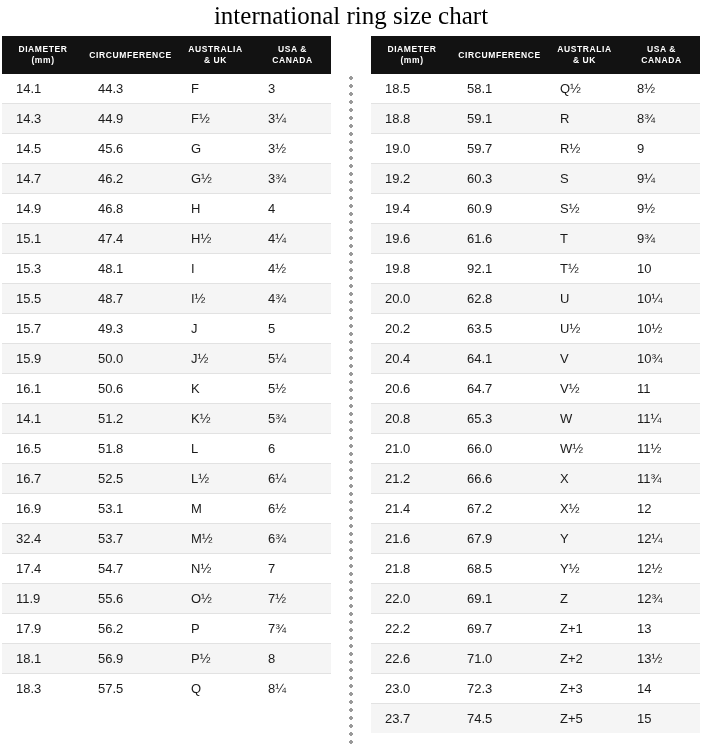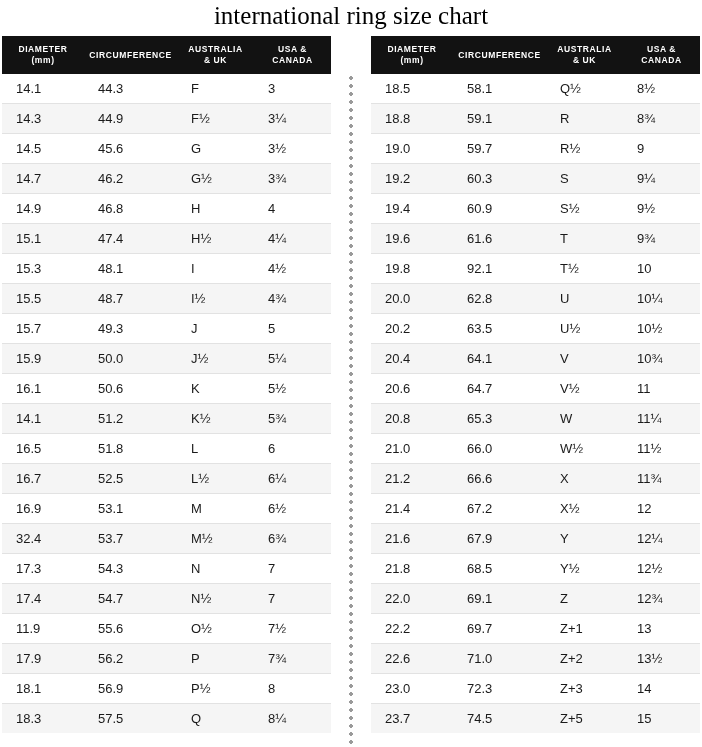--- a/index.html
+++ b/index.html
@@ -219,26 +219,20 @@
             <td>M</td>
             <td>6½</td>
           </tr>
           <tr>
             <td>32.4</td>
             <td>53.7</td>
             <td>M½</td>
             <td>6¾</td>
           </tr>
           <tr>
-            <td>17.3</td>
-            <td>54.3</td>
-            <td>N</td>
-            <td>7</td>
-          </tr>
-          <tr>
             <td>17.4</td>
             <td>54.7</td>
             <td>N½</td>
             <td>7</td>
           </tr>
           <tr>
             <td>11.9</td>
             <td>55.6</td>
             <td>O½</td>
             <td>7½</td>

